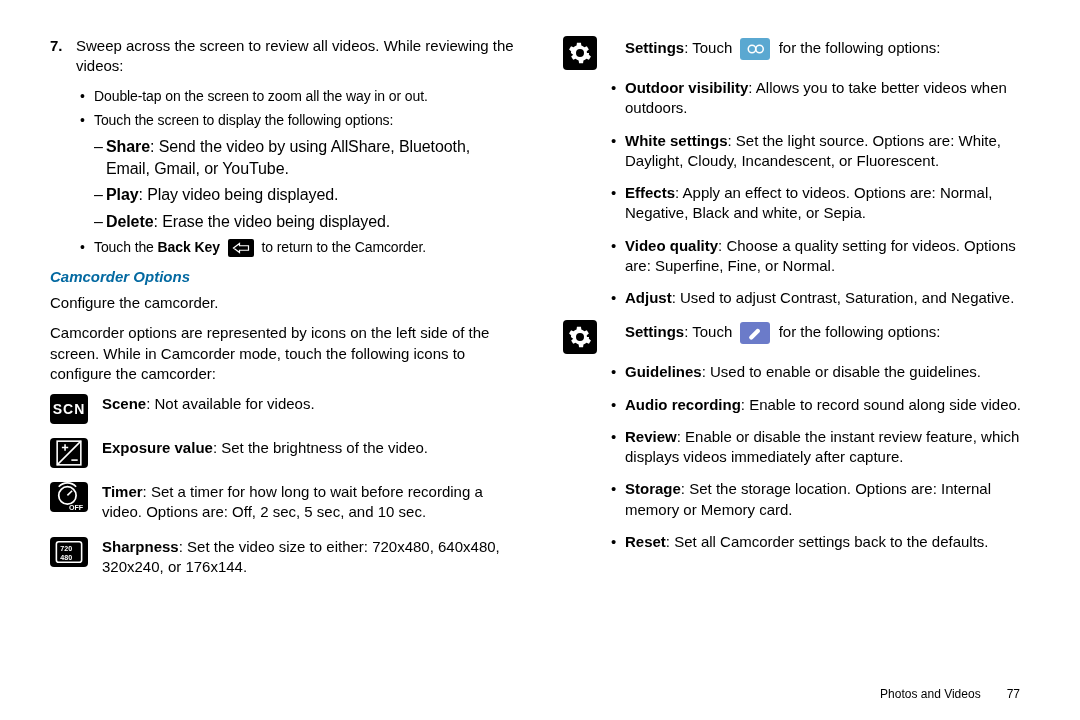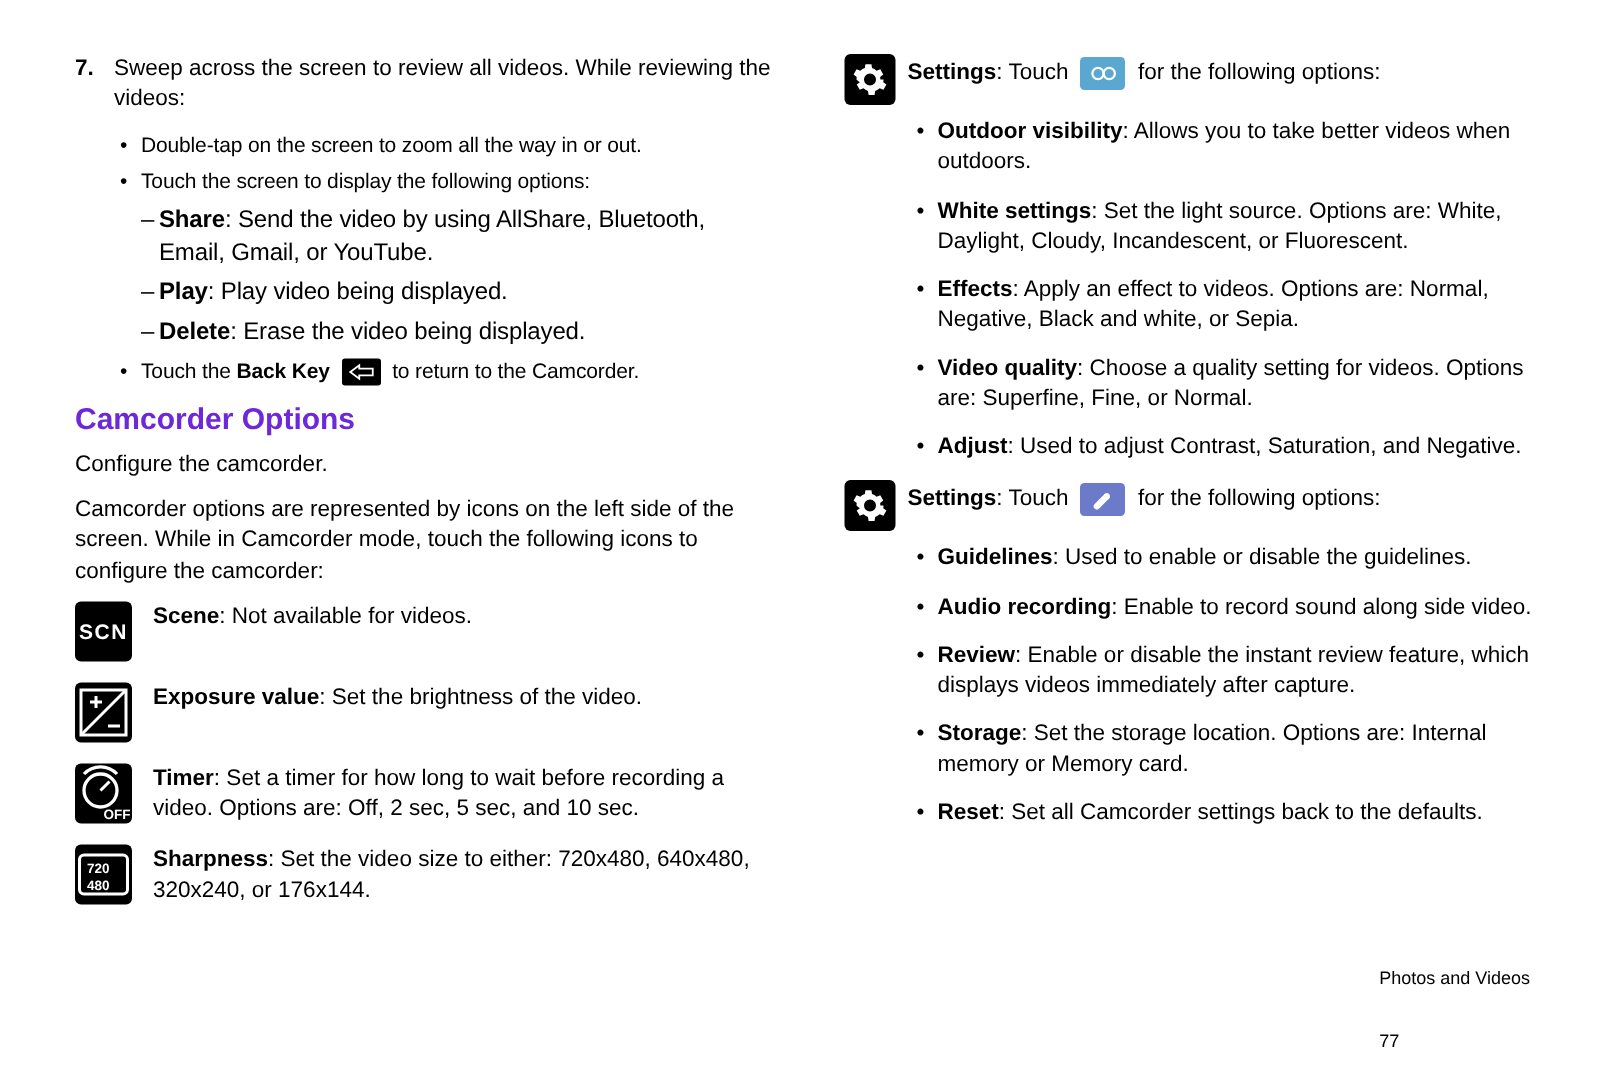--- a/index.html
+++ b/index.html
@@ -59,34 +59,35 @@
   .sublist .subrow::before {
     content: "–";
     width: 12px;
     flex: none;
   }
   .subrow .subtxt { flex: 1; }
   .bold { font-weight: bold; }
   .condensed { letter-spacing: -0.1px; font-stretch: condensed; font-family: "Arial Narrow", Arial, sans-serif; }
   .section-title {
     font-weight: bold;
-    color: #6d28d9;
+    font-style: italic;
+    color: #0369a1;
     margin: 10px 0 6px 0;
-    font-size: 20px;
+    font-size: 15px;
   }
   .para { margin-bottom: 10px; }
   .iconrow {
     display: flex;
     align-items: flex-start;
     gap: 14px;
     margin-bottom: 14px;
   }
   .iconrow .icon {
     width: 38px;
-    height: 40px;
+    height: 30px;
     flex: none;
     background: #000;
     color: #fff;
     display: flex;
     align-items: center;
     justify-content: center;
     font-weight: bold;
     font-size: 12px;
     border-radius: 4px;
     position: relative;
@@ -115,21 +116,21 @@
     justify-content: center;
     margin: 0 4px;
   }
   .settings-mini-icon.cam { background: #5aa8d1; }
   .settings-mini-icon.wrench { background: #6b7bc9; }
   .settings-mini-icon svg { width: 18px; height: 16px; fill: #fff; }
 
   .settings-row {
     display: flex;
     align-items: flex-start;
-    gap: 8px;
+    gap: 28px;
     margin-bottom: 8px;
   }
   .settings-row .gear {
     width: 34px; height: 34px; flex: none;
     background: #000; border-radius: 4px;
     display:flex; align-items:center; justify-content:center;
   }
   .settings-row .gear svg { width: 24px; height: 24px; fill: #fff; }
   .settings-row .line { flex: 1; padding-top: 2px; }
 
@@ -150,21 +151,20 @@
 
   .footer {
     position: absolute;
     bottom: 18px;
     right: 60px;
     font-size: 12px;
     display: flex;
     gap: 26px;
     align-items: baseline;
     color: #000;
-    flex-direction: column;
   }
 </style>
 </head>
 <body>
 
 <div class="page">
 
   <div class="col">
 
     <div class="numitem">

